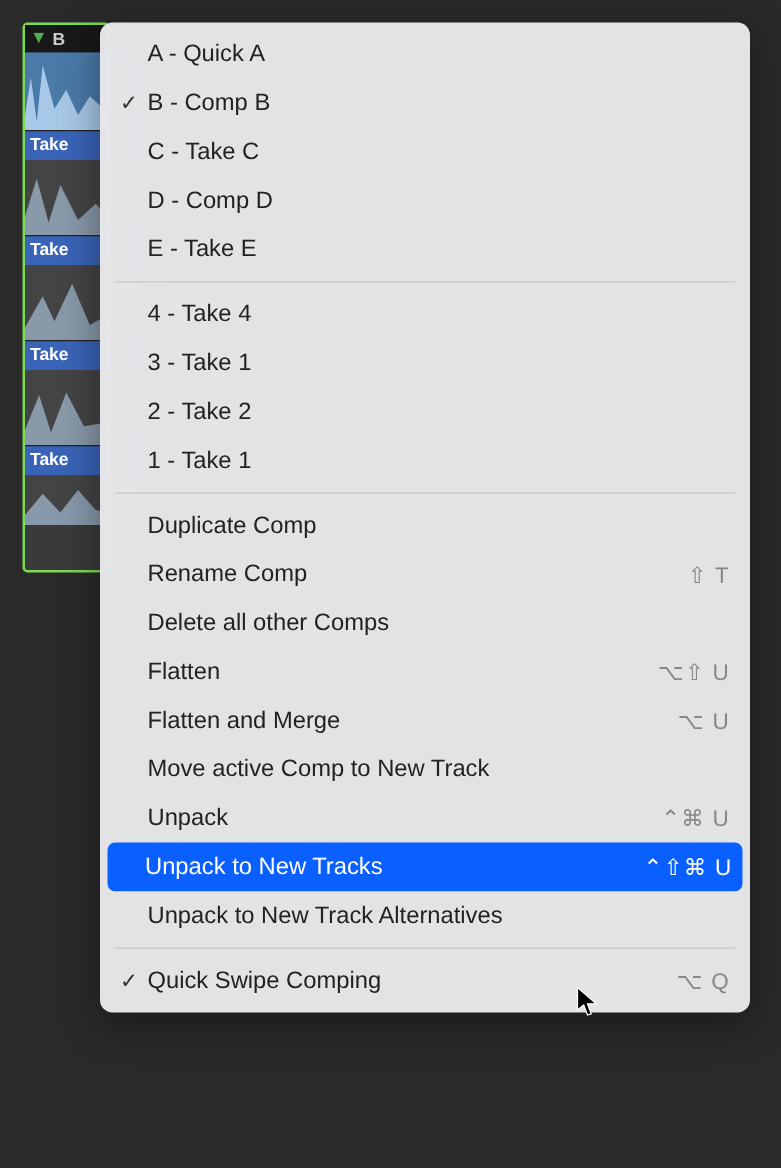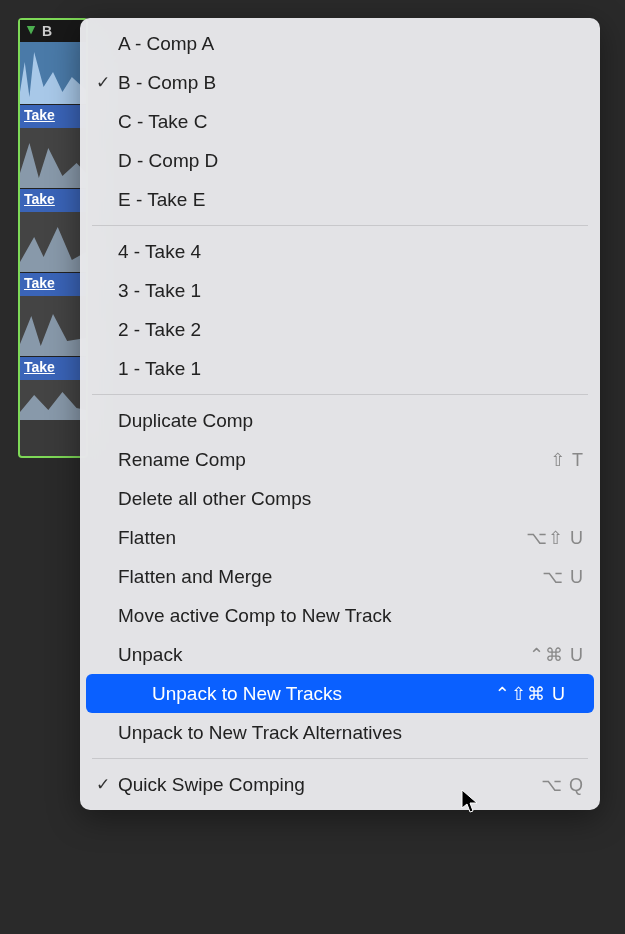--- a/index.html
+++ b/index.html
@@ -46,21 +46,20 @@
       position: relative;
     }
     .take-lane {
       height: 24px;
       background: #3a64b8;
       color: #fff;
       font-size: 14px;
       font-weight: bold;
       padding: 2px 4px;
       border-top: 1px solid #222;
-      text-decoration: underline;
     }
     .take-wave {
       height: 60px;
       background: #444;
       position: relative;
     }
     .wave-shape {
       position: absolute;
       bottom: 0;
       left: 0;
@@ -85,22 +84,21 @@
       padding: 0 16px;
       font-size: 19px;
       color: #222;
       cursor: default;
     }
     .menu-item.highlight {
       background: #0a60ff;
       color: #fff;
       border-radius: 6px;
       margin: 0 6px;
-      padding: 0 28px;
-      gap: 16px;
+      padding: 0 8px;
     }
     .menu-check {
       width: 22px;
       font-size: 17px;
       color: #333;
     }
     .menu-item.highlight .menu-check { color: #fff; }
     .menu-label {
       flex: 1;
     }
@@ -160,21 +158,21 @@
     <svg class="wave-shape" viewBox="0 0 70 40" preserveAspectRatio="none">
         <path d="M0,32 L15,15 L30,30 L45,12 L60,28 L70,30 L70,40 L0,40 Z" fill="#8899aa"></path>
       </svg>
   </div>
 </div>
 
 <div class="menu">
   <div id="comps-section">
       <div class="menu-item">
         <span class="menu-check"></span>
-        <span class="menu-label">A - Comp A</span>
+        <span class="menu-label">A - Quick A</span>
         <span class="menu-shortcut"></span>
       </div>
       <div class="menu-item">
         <span class="menu-check">✓</span>
         <span class="menu-label">B - Comp B</span>
         <span class="menu-shortcut"></span>
       </div>
       <div class="menu-item">
         <span class="menu-check"></span>
         <span class="menu-label">C - Take C</span>

